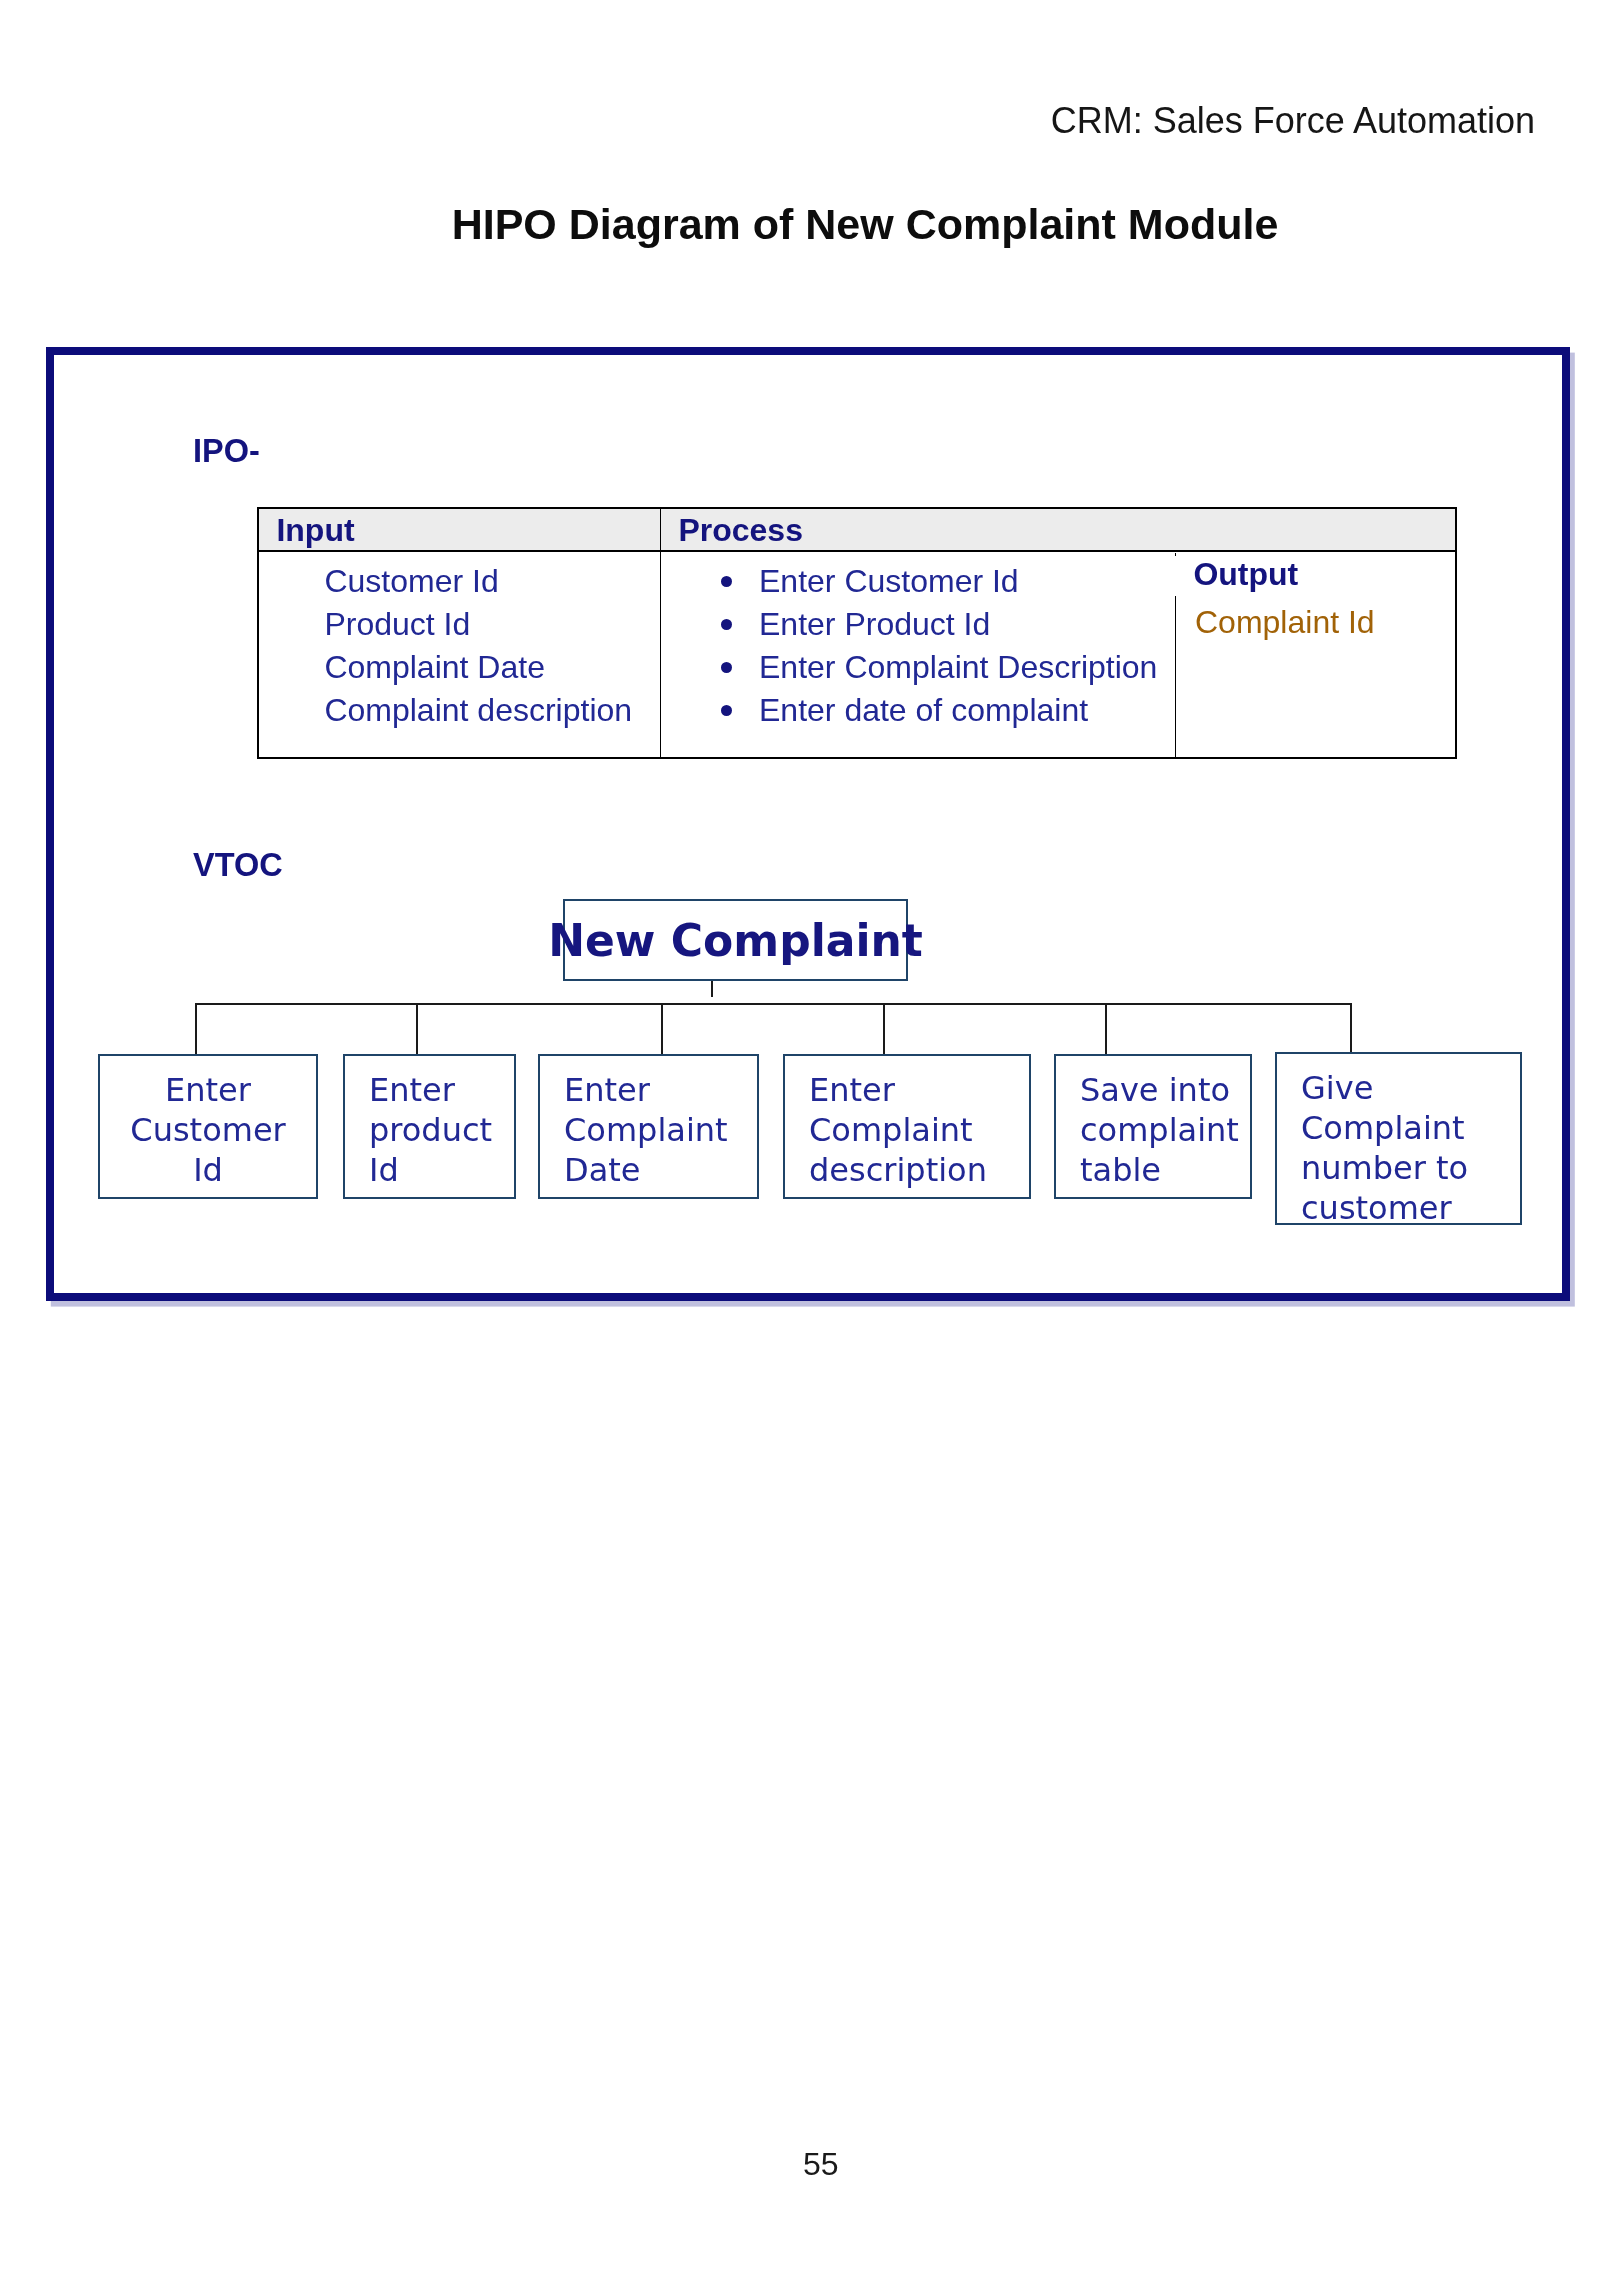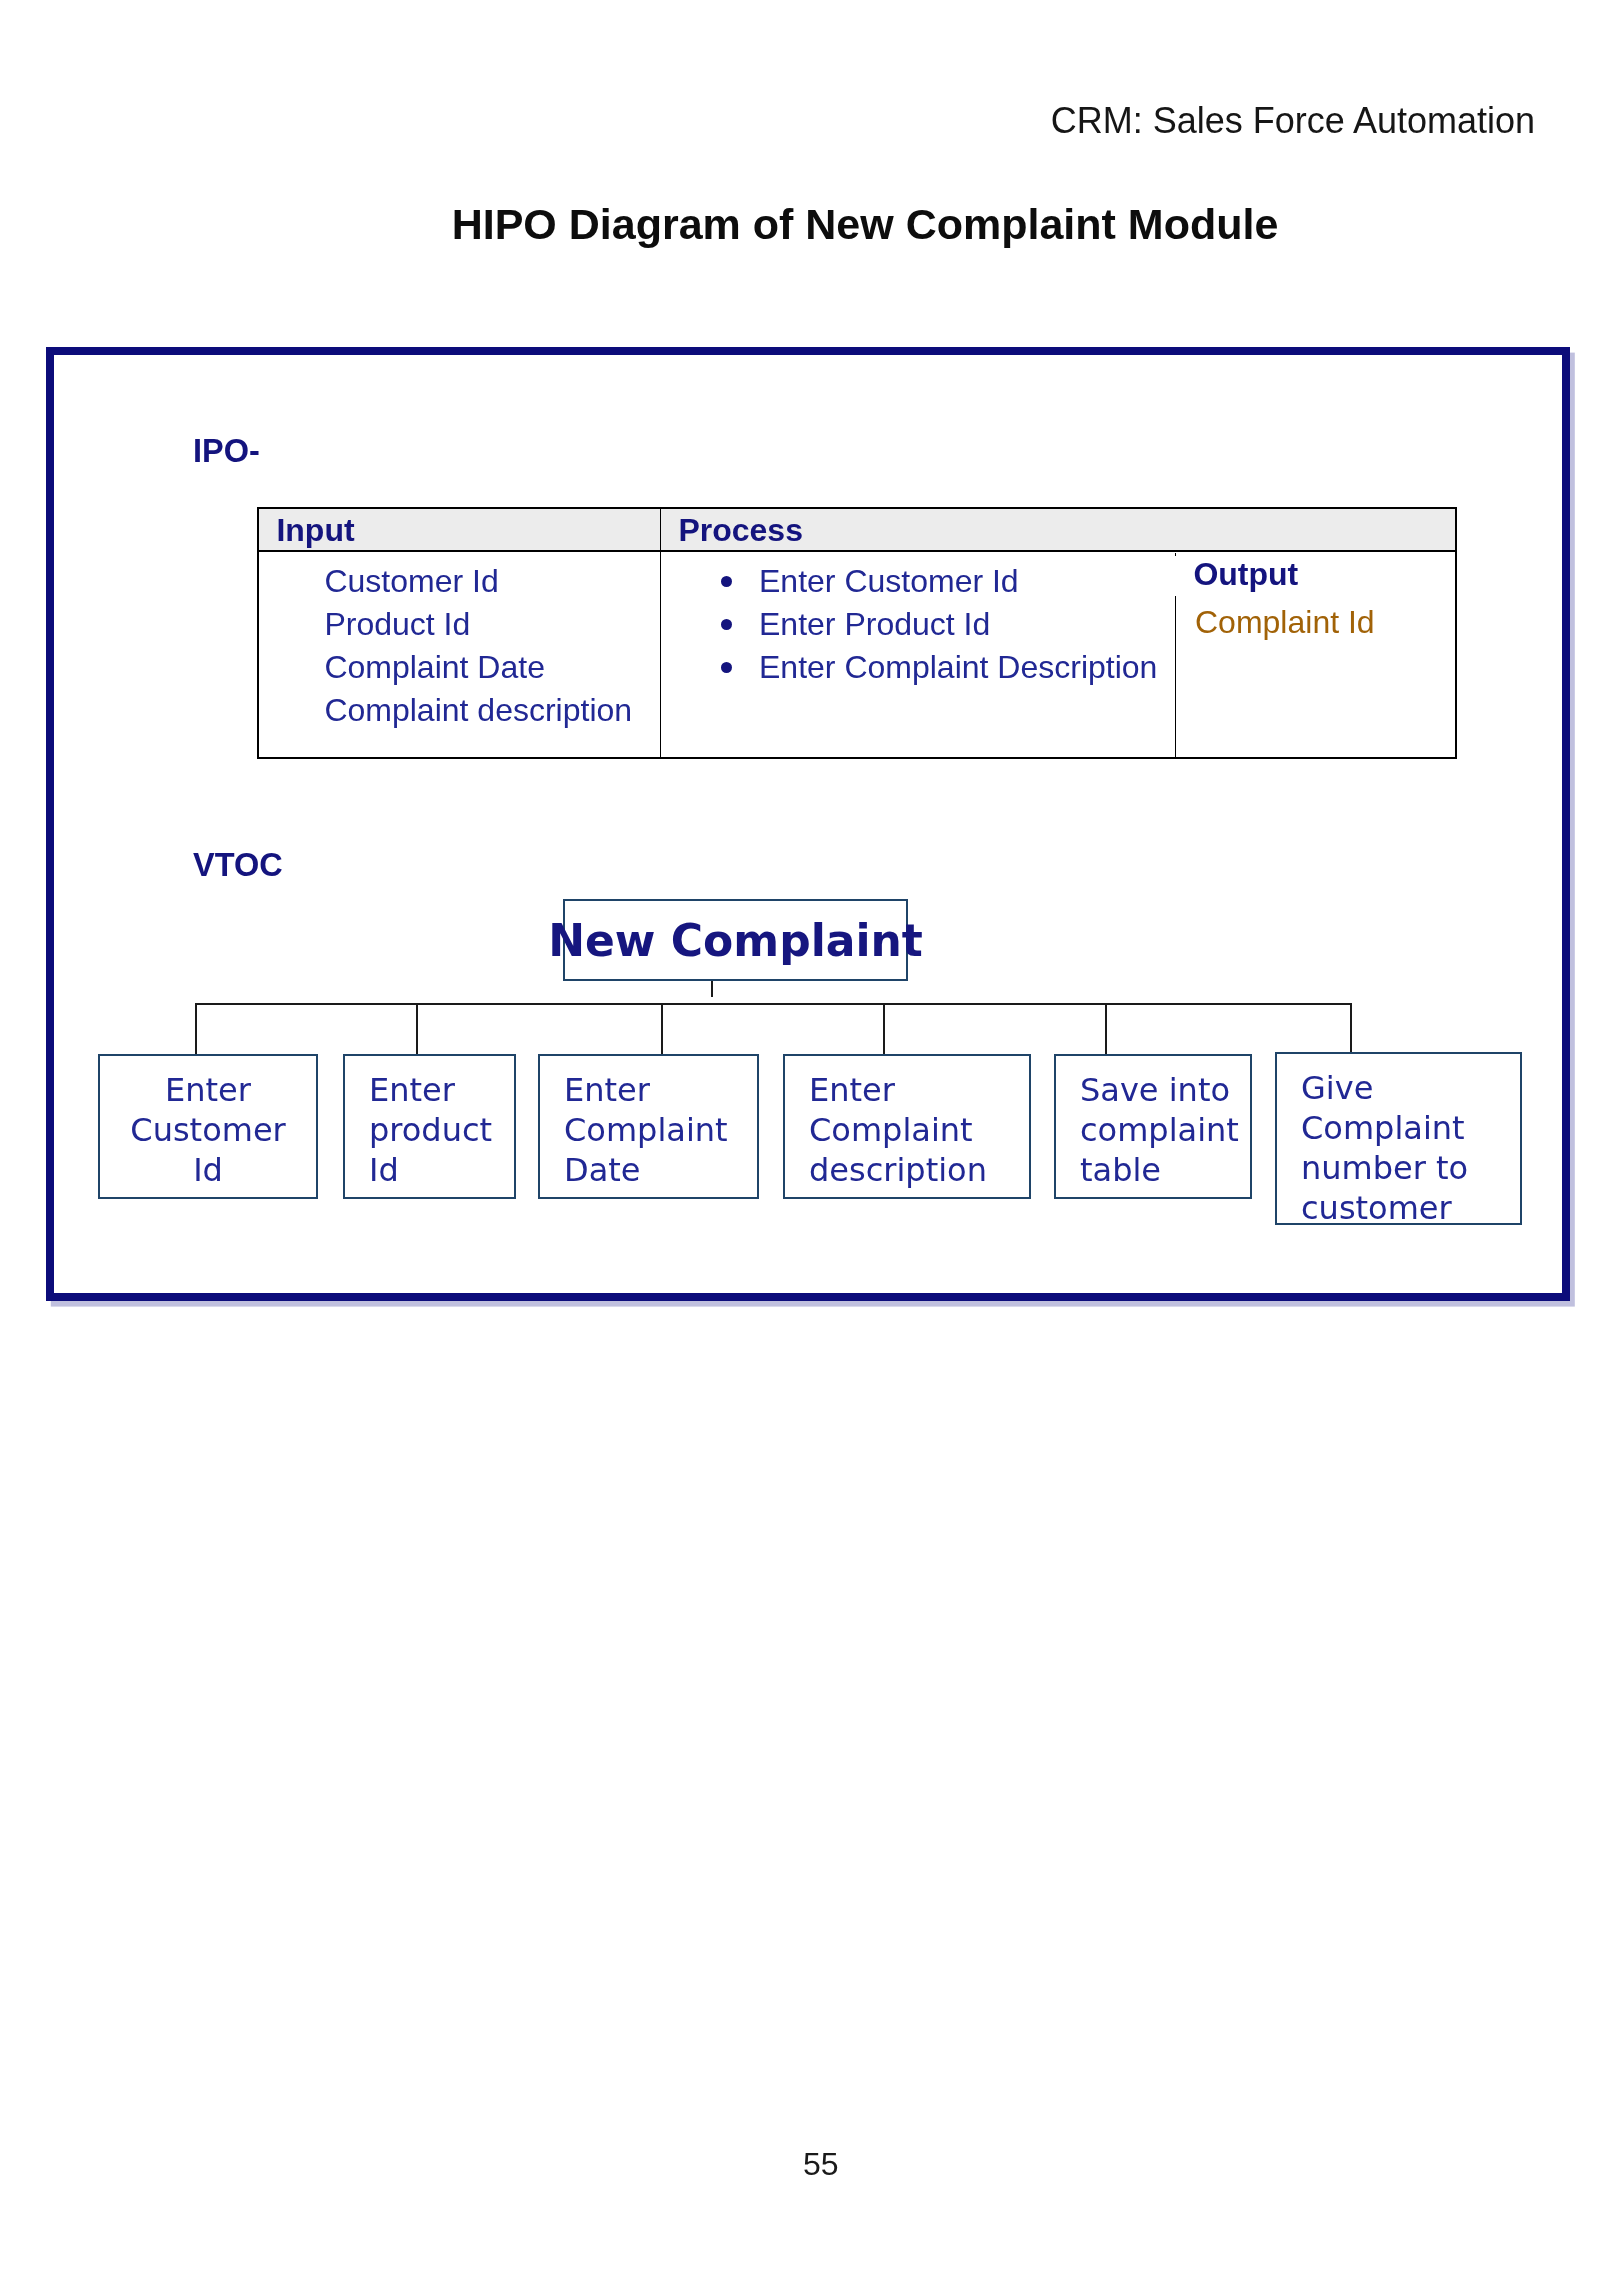--- a/index.html
+++ b/index.html
@@ -198,20 +198,21 @@
             <li>Product Id</li>
             <li>Complaint Date</li>
             <li>Complaint description</li>
           </ul>
         </div>
         <div class="td col-process">
           <ul class="bullet-list">
             <li>Enter Customer Id</li>
             <li>Enter Product Id</li>
             <li>Enter Complaint Description</li>
+            <li>Enter date of complaint</li>
           </ul>
         </div>
         <div class="td col-output">
           <div class="td-output-text">Complaint Id</div>
         </div>
       </div>
     </div>
 
     <div class="section-label vtoc-label">VTOC</div>
 

